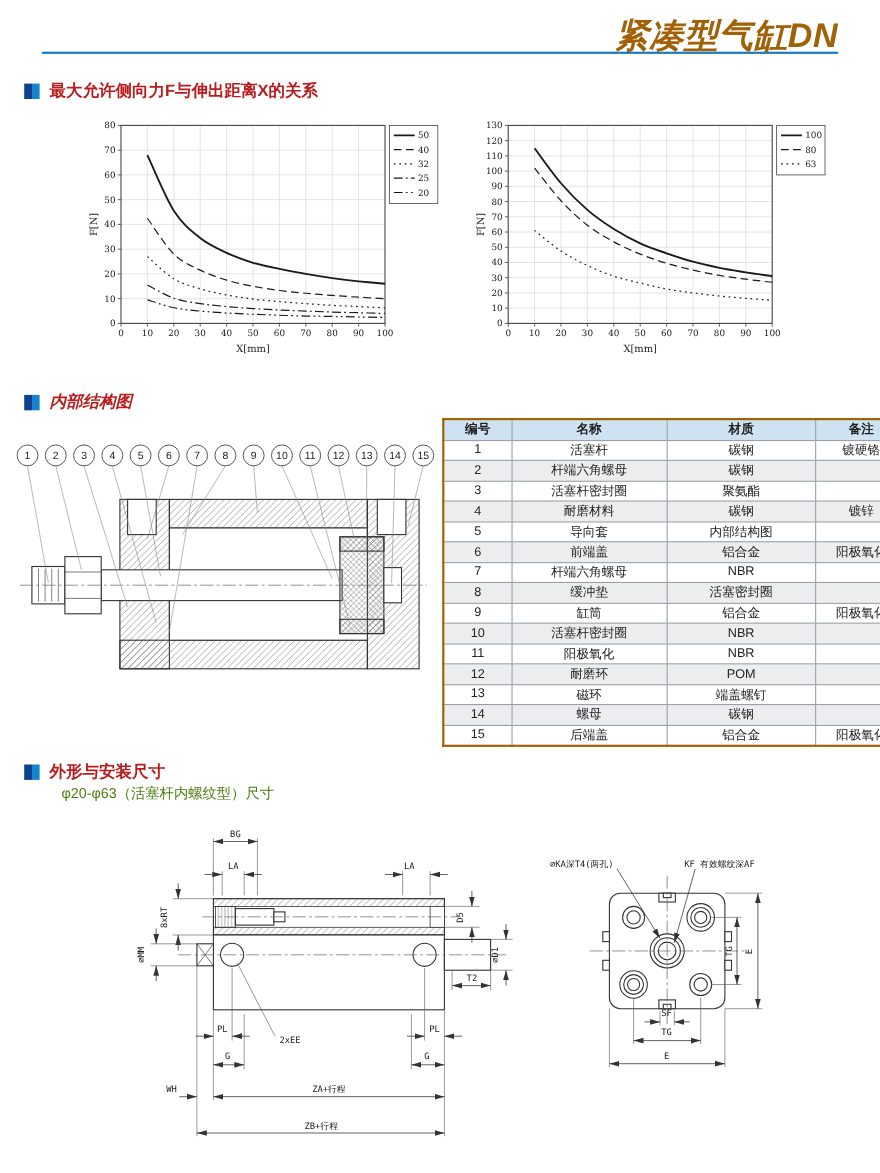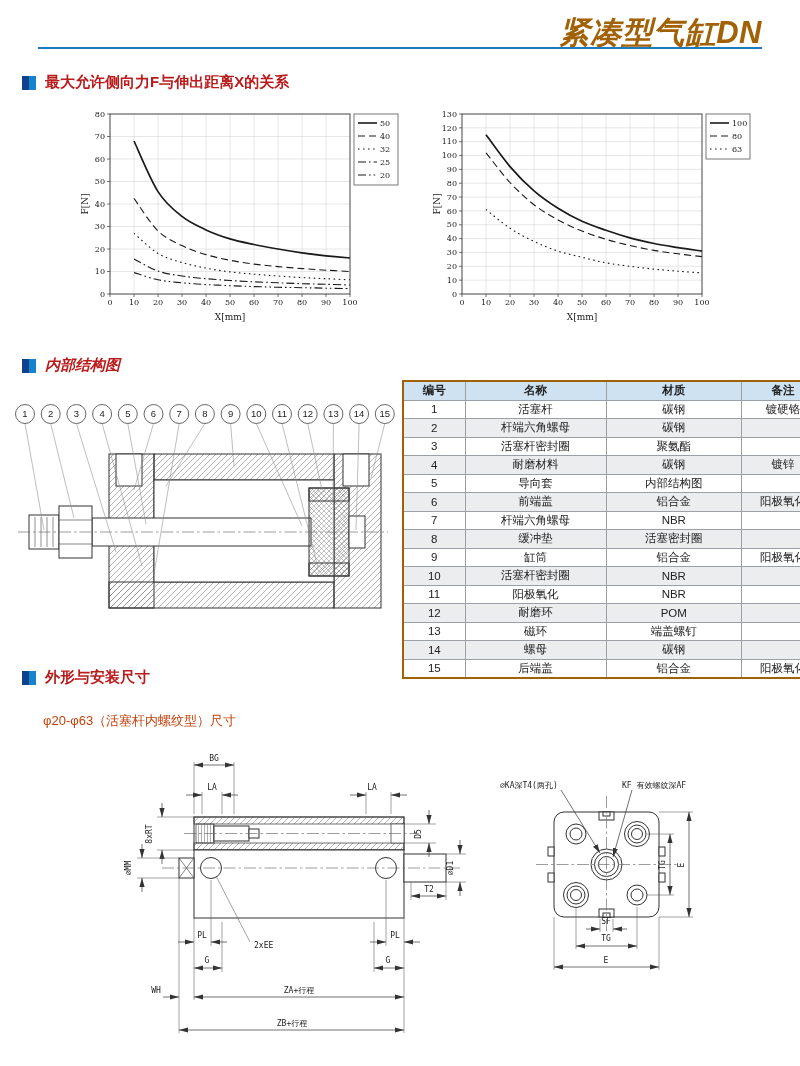--- a/index.html
+++ b/index.html
@@ -3,21 +3,21 @@
 <meta charset="utf-8">
 <style>
   html,body{margin:0;padding:0;}
   body{width:800px;height:1066px;position:relative;background:#fff;overflow:hidden;
        font-family:"Liberation Sans",sans-serif;color:#222;}
   .page-title{position:absolute;top:12px;right:38px;font-size:31px;font-weight:bold;color:#a16207;letter-spacing:.5px;font-style:italic;}
   .rule{position:absolute;top:47px;left:38px;width:724px;border-top:2px solid #1d79c0;}
   .sec-title{position:absolute;left:22px;display:flex;align-items:center;font-size:15px;font-weight:bold;color:#b91c1c;}
   .sq{width:14px;height:14px;margin-right:9px;background:linear-gradient(90deg,#10418f 0 50%,#1583cd 50% 100%);flex:0 0 auto;}
   .charts{position:absolute;top:104px;left:80px;display:flex;gap:32px;}
-  .subtitle{position:absolute;top:712px;left:43px;font-size:13px;color:#c2410c;}
+  .subtitle{position:absolute;top:712px;left:56px;font-size:13px;color:#4d7c0f;}
   table.parts{position:absolute;top:380px;left:402px;width:424px;border-collapse:collapse;
       font-size:11.5px;text-align:center;border:2px solid #a16207;}
   .parts th,.parts td{border:1px solid #9aa0a6;padding:1px 2px;height:15.5px;}
   .parts th{background:#cfe2f2;font-weight:bold;}
   .parts tr.even td{background:#ebedef;}
   svg{position:absolute;}
   #chart1,#chart2{position:static;}
   #structure{top:396px;left:4px;}
   #side-view{top:750px;left:104px;}
   #end-view{top:776px;left:486px;}
@@ -400,21 +400,21 @@
       </tr>
       <tr>
         <td>15</td>
         <td>后端盖</td>
         <td>铝合金</td>
         <td>阳极氧化</td>
       </tr>
     </tbody>
 </table>
 
-<div class="sec-title" style="top:668px;text-align:center;">
+<div class="sec-title" style="top:692px;text-align:center;">
   <span class="sq"></span>
   <span>外形与安装尺寸</span>
 </div>
 <div class="subtitle">φ20-φ63（活塞杆内螺纹型）尺寸</div>
 
 <svg id="side-view" width="370" height="312" viewBox="0 0 370 312">
   <defs>
     <pattern id="sh1" width="6" height="6" patternUnits="userSpaceOnUse">
         <path d="M0,6 L6,0" stroke="#666" stroke-width="0.5"></path>
       </pattern>

